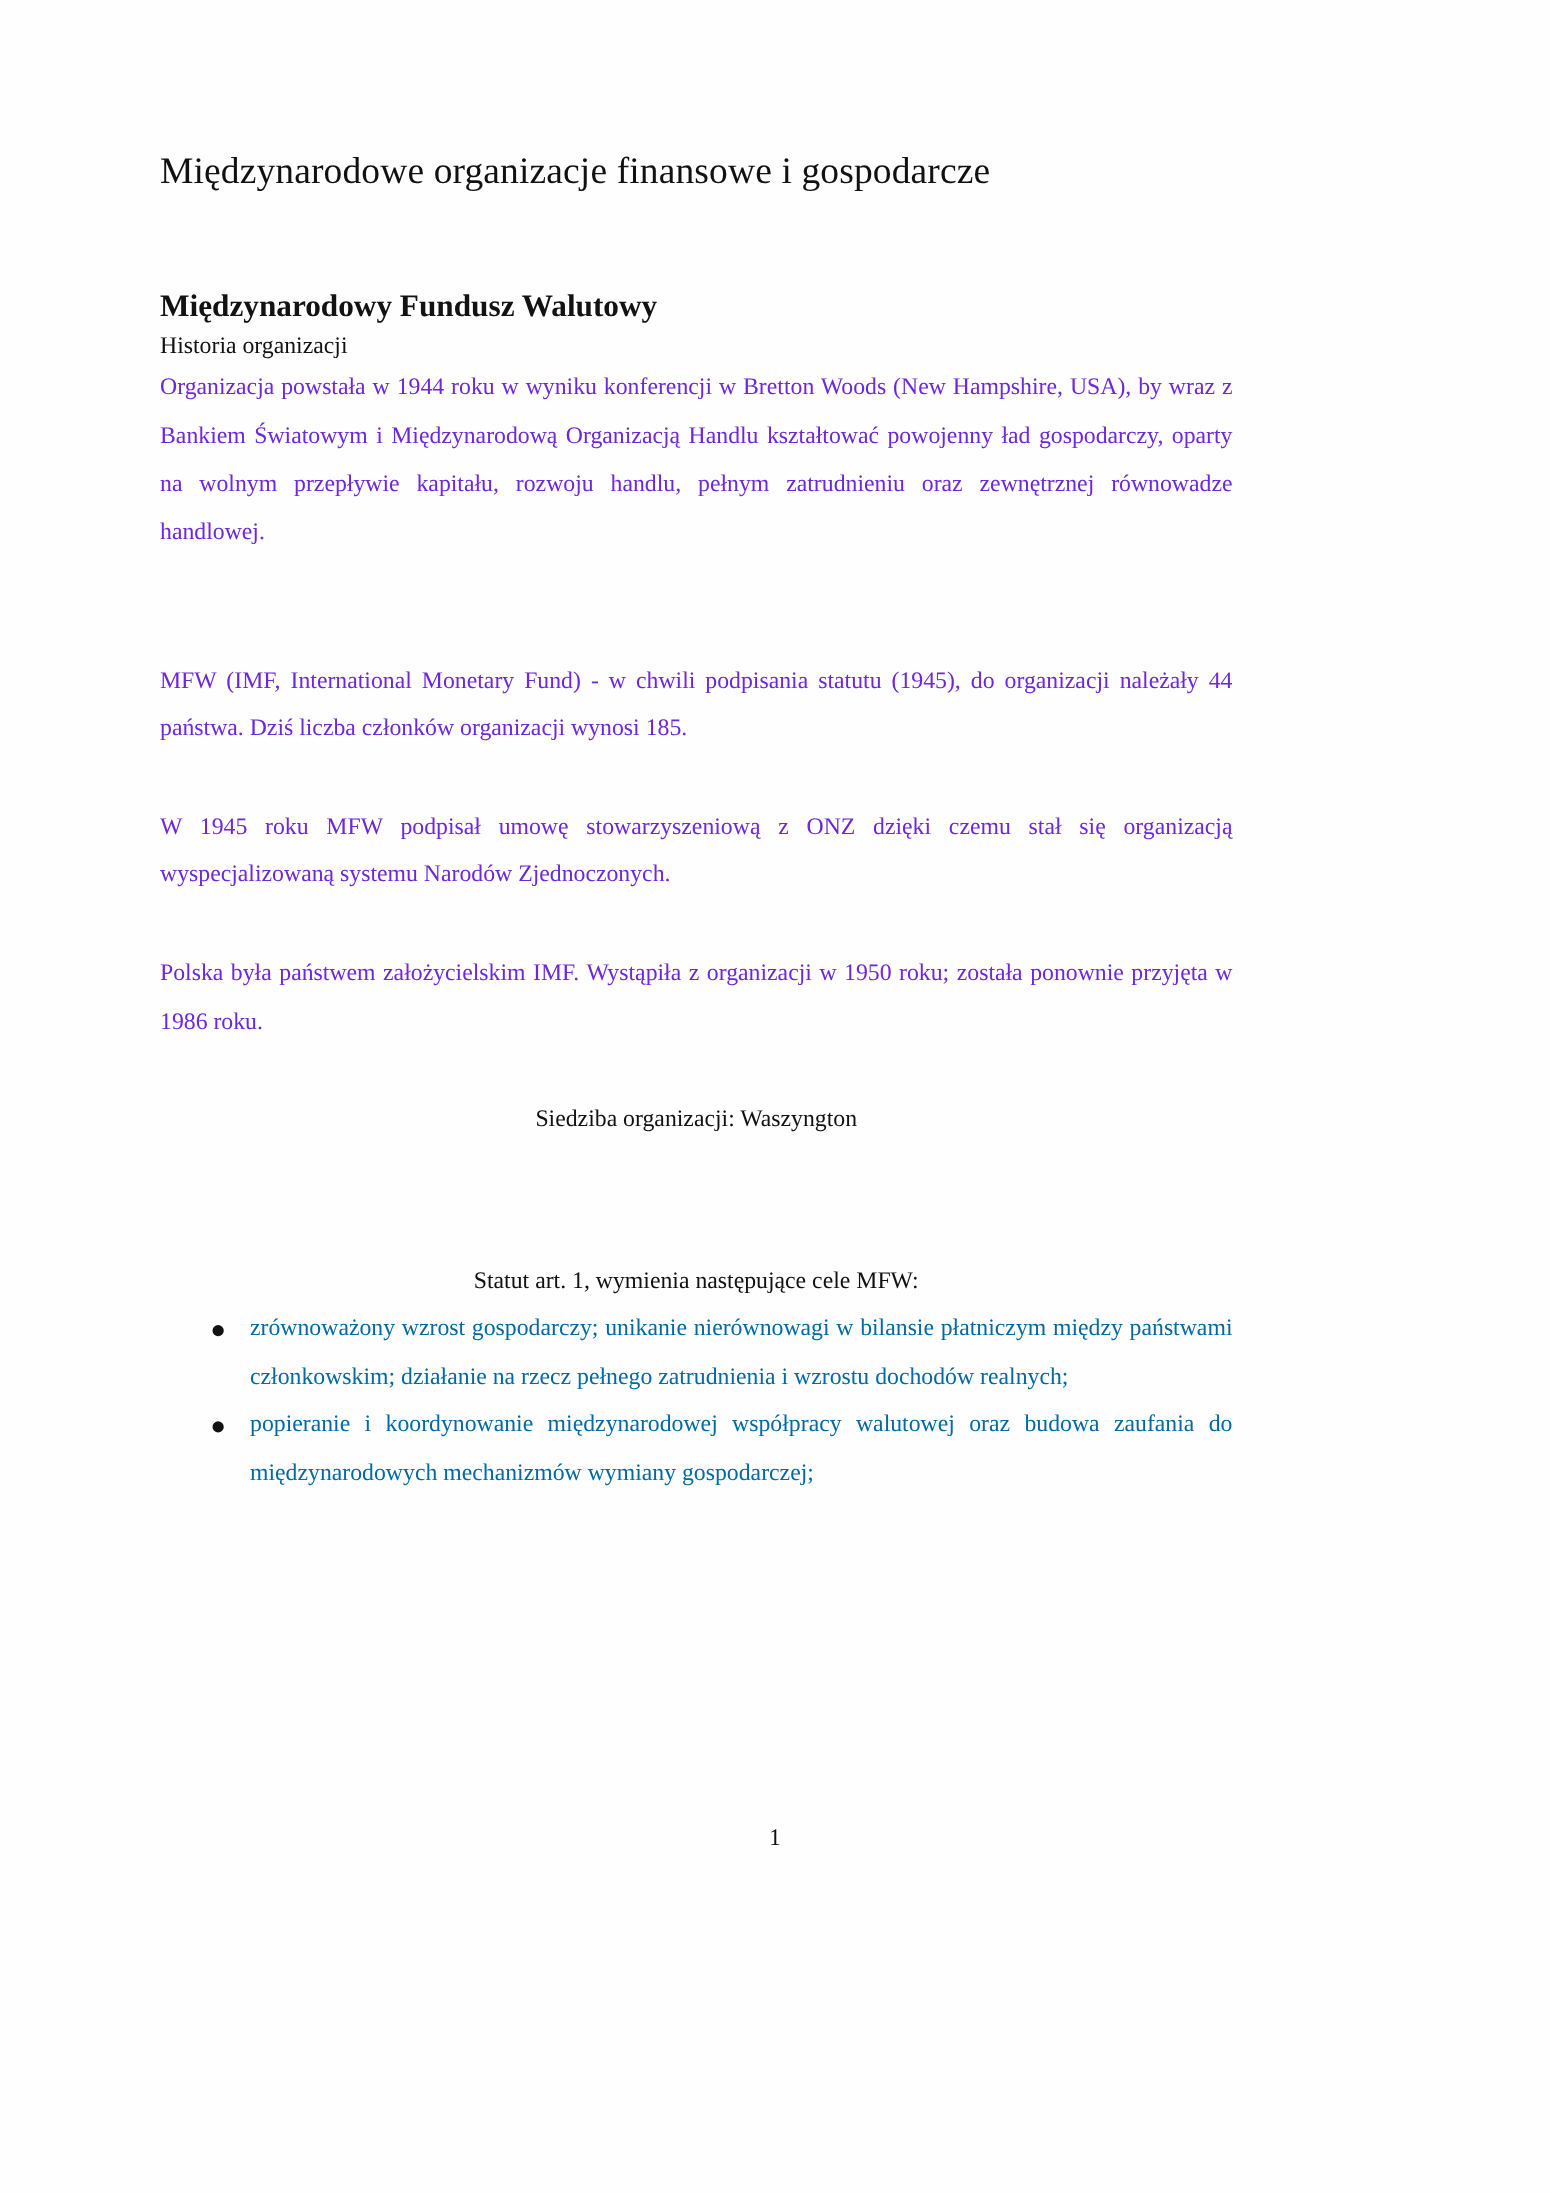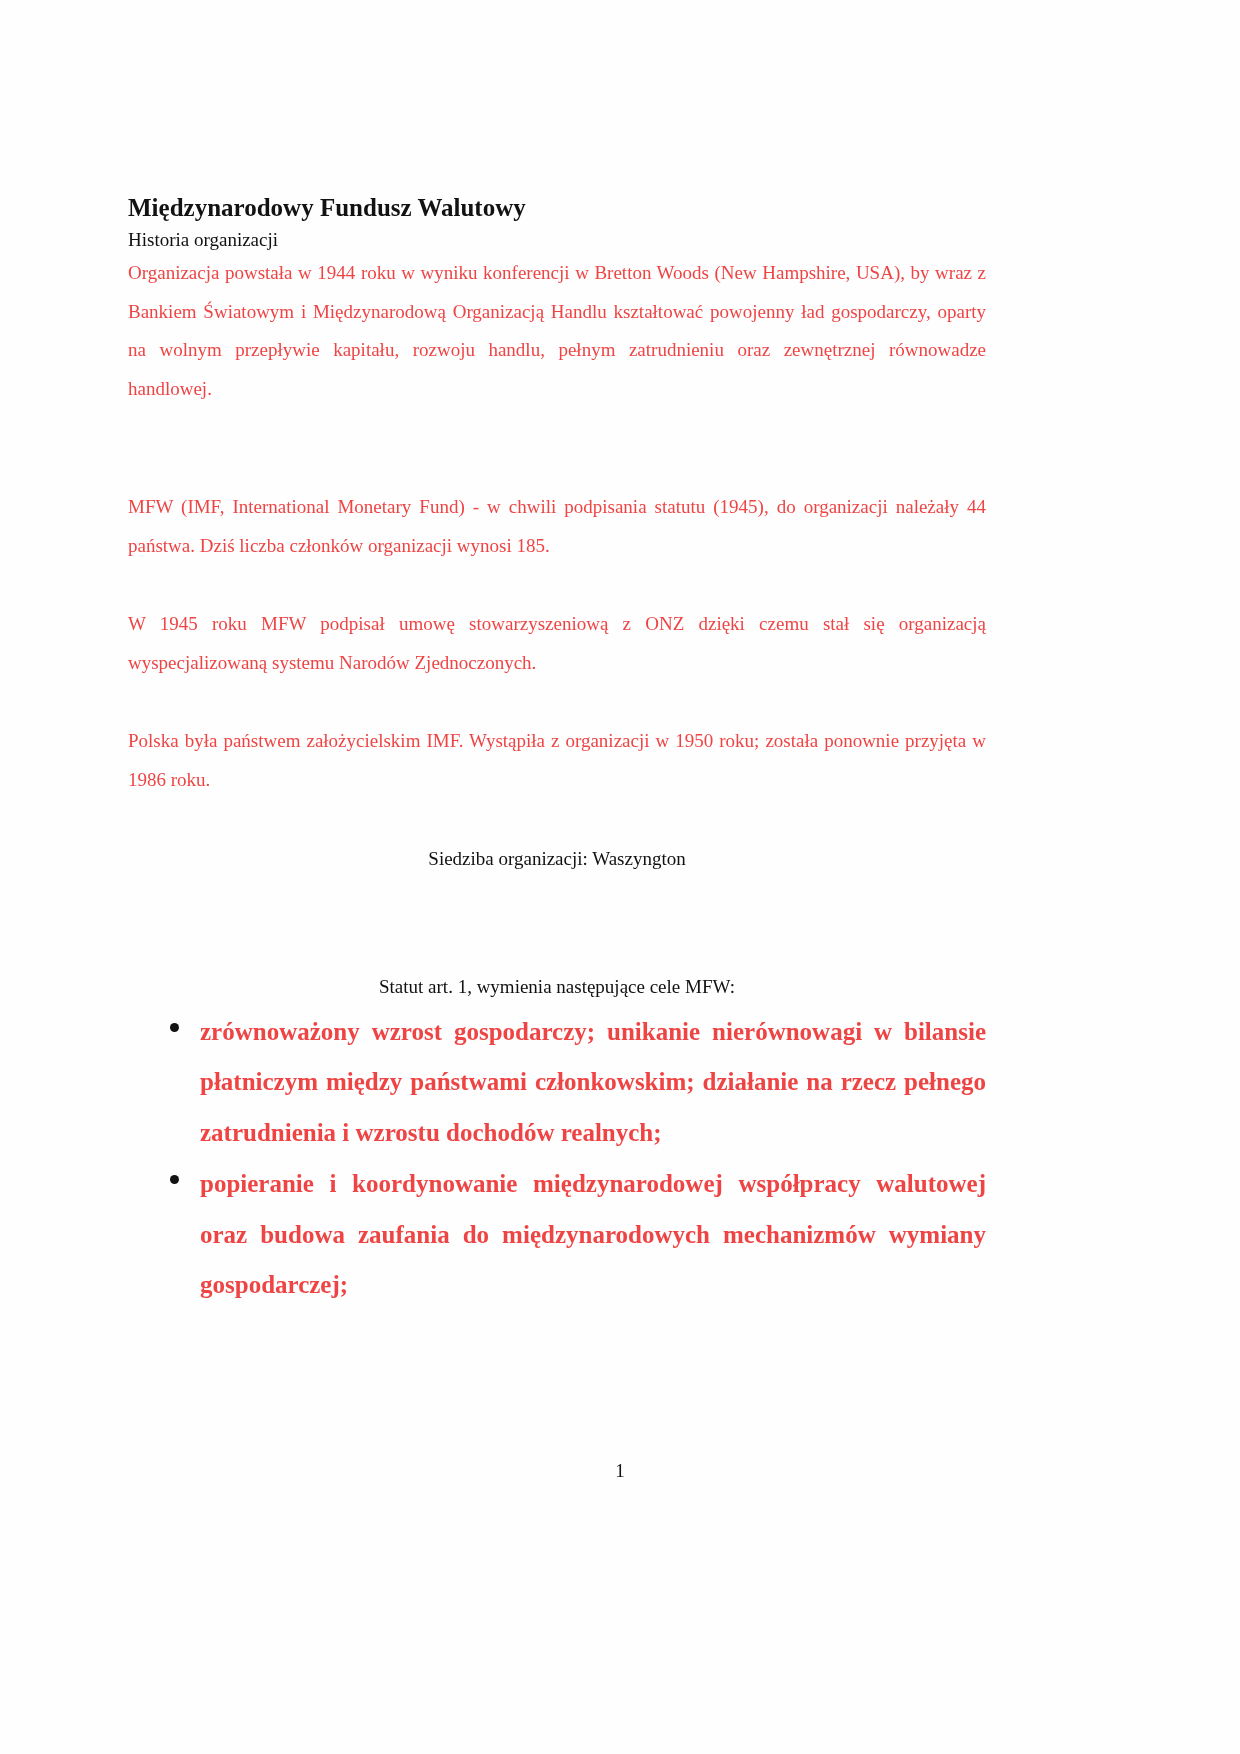--- a/index.html
+++ b/index.html
@@ -56,21 +56,21 @@
     margin: 0;
     color: #111111;
   }
 
   .para {
     font-size: 19px;
     line-height: 2.03;
     text-align: justify;
     text-justify: inter-word;
     margin: 0;
-    color: #ef4444;
+    color: #6d28d9;
   }
 
   .para-tight {
     font-size: 19px;
     line-height: 2.03;
     text-align: center;
     margin: 0;
     color: #111111;
   }
   .gap-m  { height: 40px; }
@@ -79,26 +79,25 @@
   .block-historia { }
 
   .bullet-list {
     list-style: none;
     margin: 0;
     padding: 0;
   }
   .bullet-item {
     position: relative;
     padding-left: 72px;
-    font-size: 25px;
+    font-size: 19px;
     line-height: 2.03;
     text-align: justify;
     text-justify: inter-word;
-    color: #ef4444;
-    font-weight: bold;
+    color: #0369a1;
   }
   .bullet-marker {
     position: absolute;
     left: 42px;
     top: 0;
     width: 12px;
     line-height: 2.03;
     font-size: 19px;
     color: #111111;
   }
@@ -123,20 +122,21 @@
     font-size: 19px;
     color: #111111;
   }
 </style>
 </head>
 <body>
 
 <div class="page">
   <div class="content">
 
+    <h1 class="doc-title">Międzynarodowe organizacje finansowe i gospodarcze</h1>
 
     <h2 class="doc-subtitle">Międzynarodowy Fundusz Walutowy</h2>
 
     <div class="block-historia">
       <p class="section-heading">Historia organizacji</p>
 
       <p class="para">Organizacja powstała w 1944 roku w wyniku konferencji w Bretton Woods (New Hampshire, USA), by wraz z Bankiem Światowym i Międzynarodową Organizacją Handlu kształtować powojenny ład gospodarczy, oparty na wolnym przepływie kapitału, rozwoju handlu, pełnym zatrudnieniu oraz zewnętrznej równowadze handlowej.</p>
     </div>
 
     <div class="gap-m"></div>

